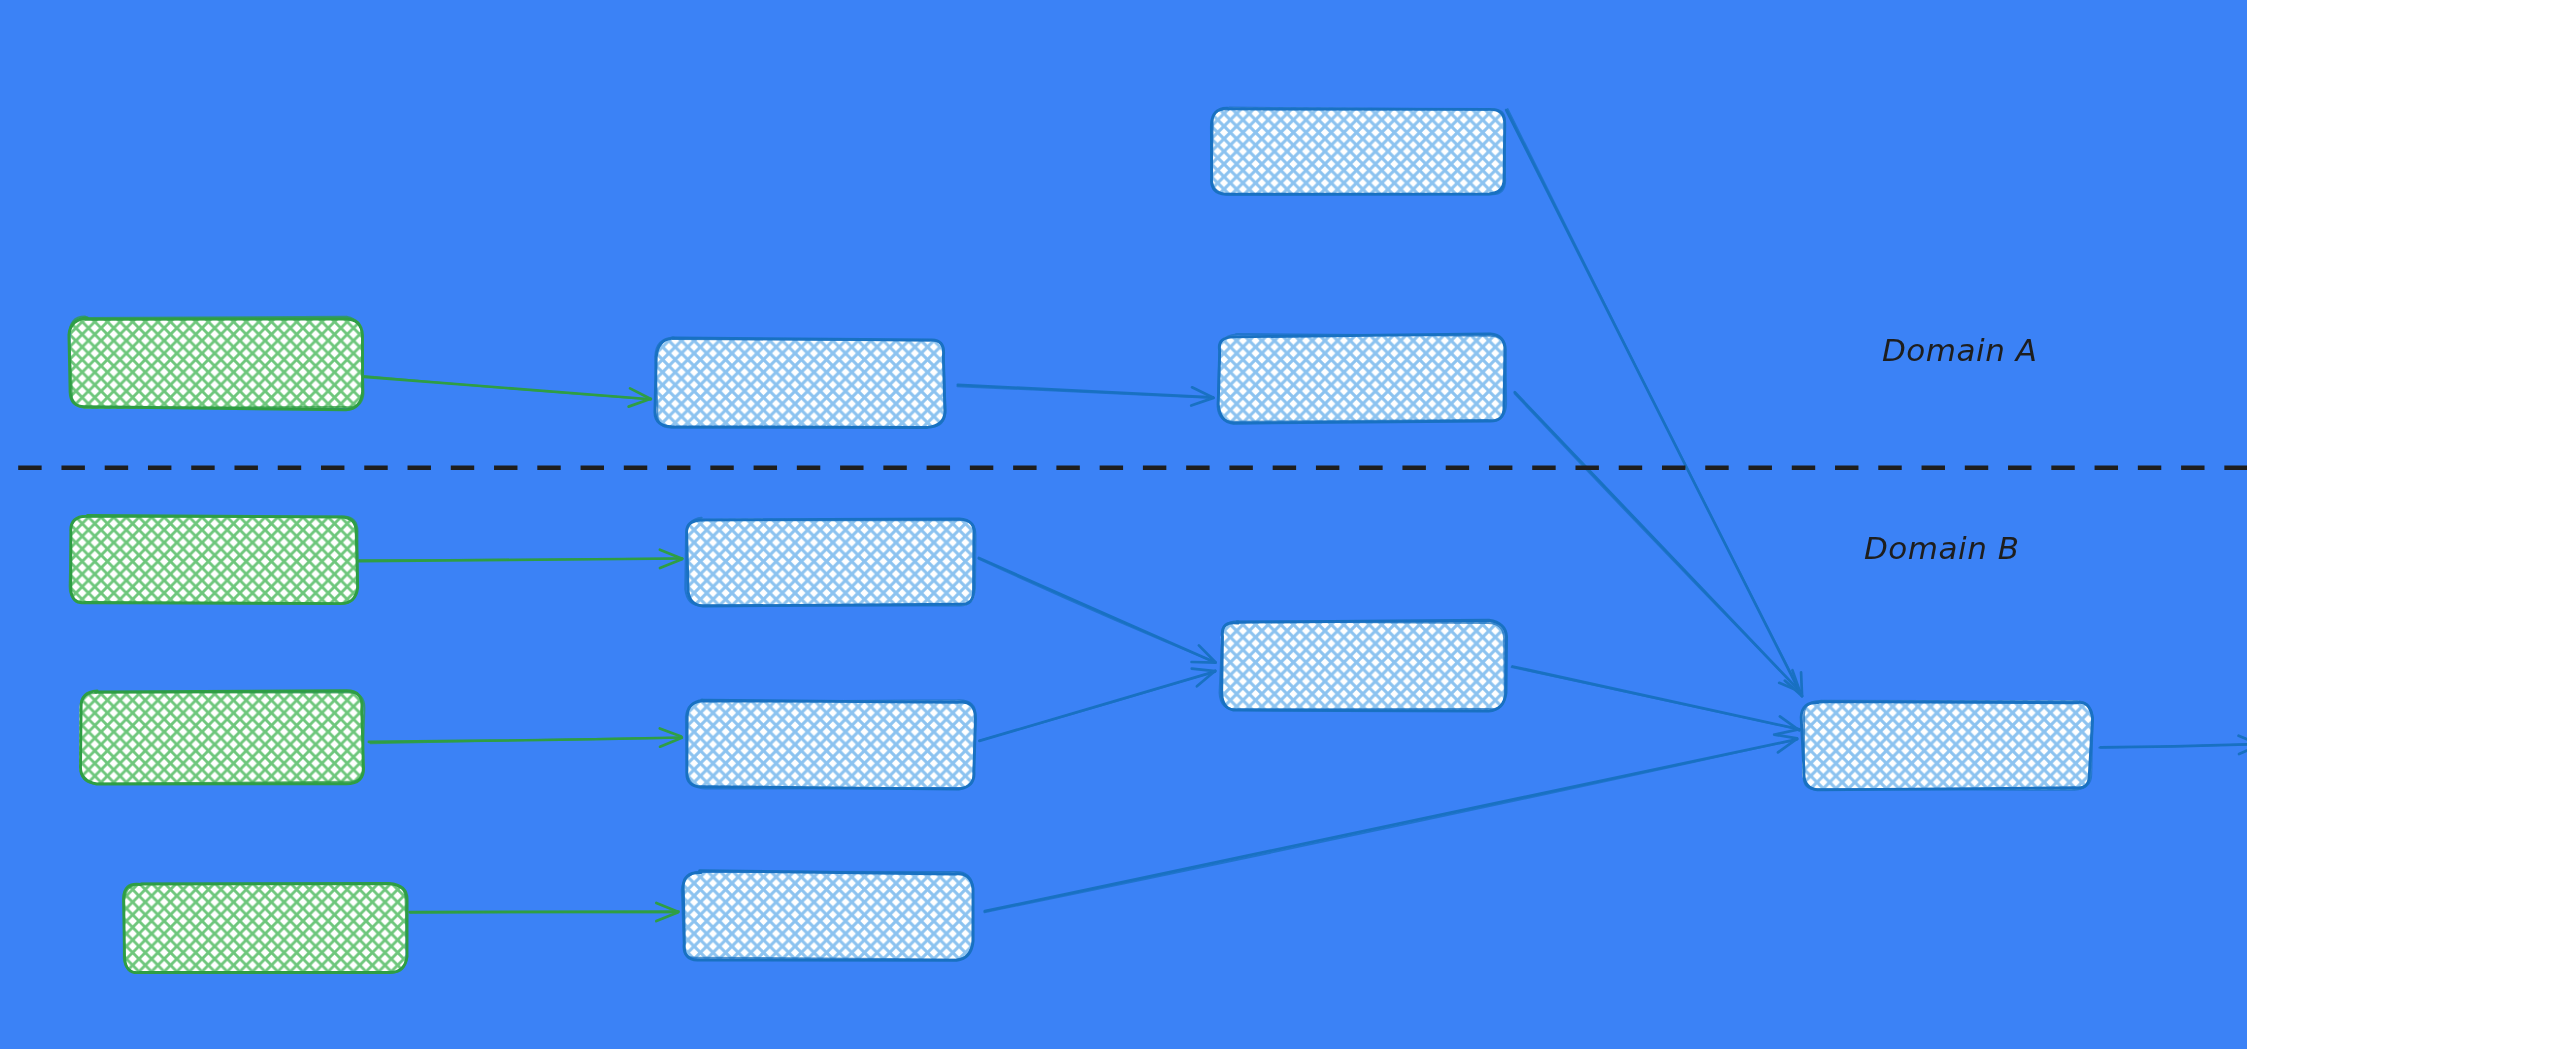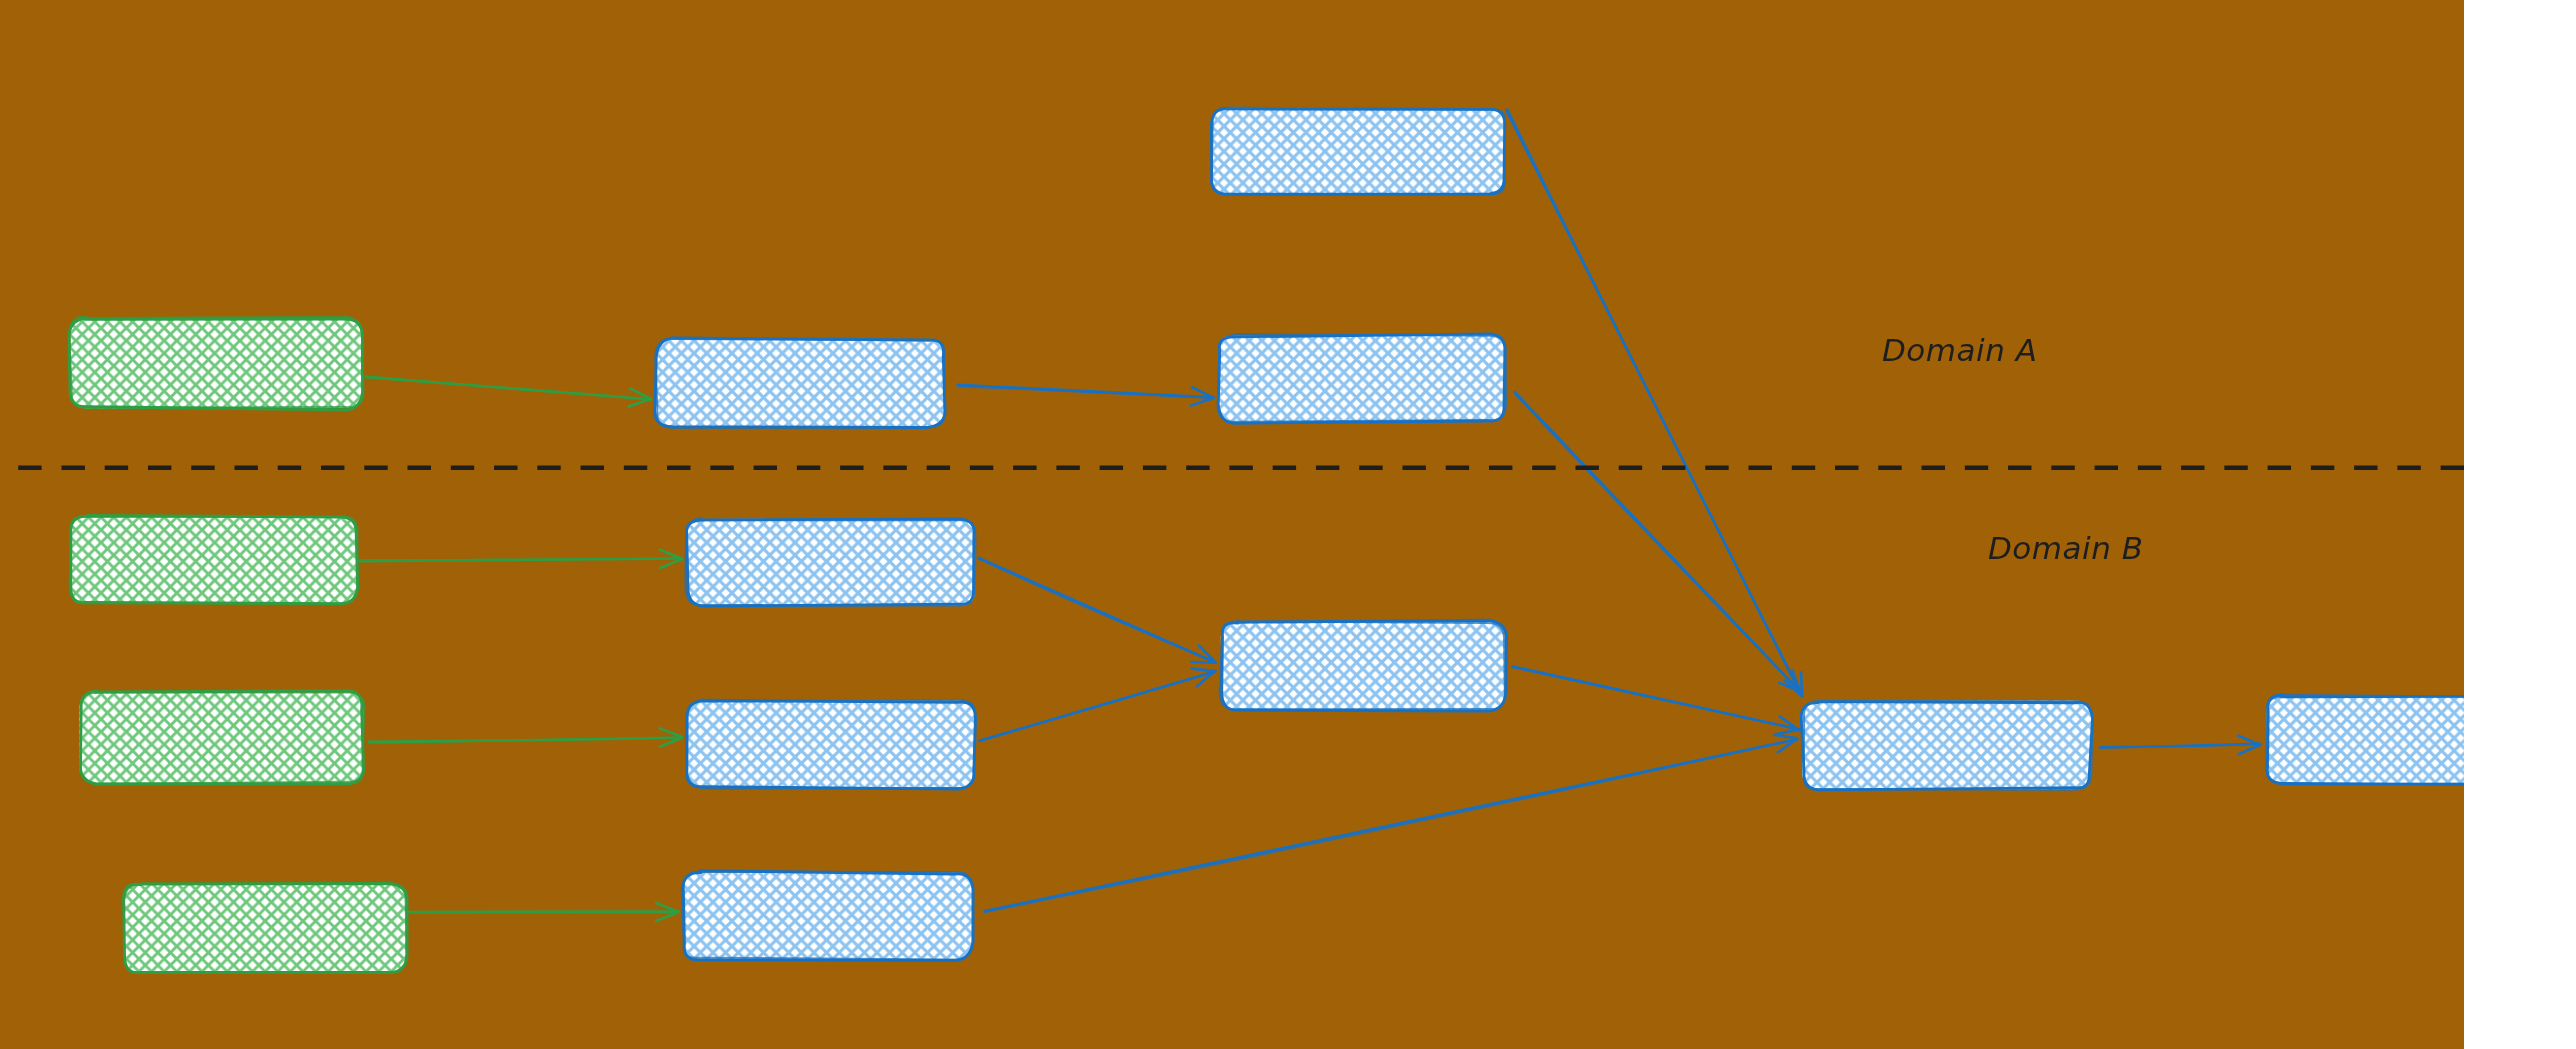--- a/index.html
+++ b/index.html
@@ -6,23 +6,23 @@
   html, body {
     margin: 0;
     padding: 0;
     background: #ffffff;
   }
   body {
     font-family: "DejaVu Sans", sans-serif;
   }
   #canvas-wrap {
     position: relative;
-    width: 2464px;
+    width: 2247px;
     height: 1049px;
-    background: #a16207;
+    background: #3b82f6;
     overflow: hidden;
   }
   #scene {
     position: absolute;
     inset: 0;
     width: 2576px;
     height: 1049px;
     display: block;
   }
   .domain-label {
@@ -30,21 +30,21 @@
     font-family: "DejaVu Sans", sans-serif;
     font-size: 31px;
     font-style: italic;
     font-weight: 500;
     color: #1e1e1e;
     letter-spacing: 0.5px;
     white-space: nowrap;
     user-select: none;
   }
   #label-domain-a { left: 1882px; top: 332px; }
-  #label-domain-b { left: 1988px; top: 530px; }
+  #label-domain-b { left: 1864px; top: 530px; }
 </style>
 </head>
 <body>
 
 <div id="canvas-wrap">
 
   <svg id="scene" viewBox="0 0 2858 1164" xmlns="http://www.w3.org/2000/svg">
     <defs>
 
       <pattern id="hatch-green" width="14" height="14" patternUnits="userSpaceOnUse">

